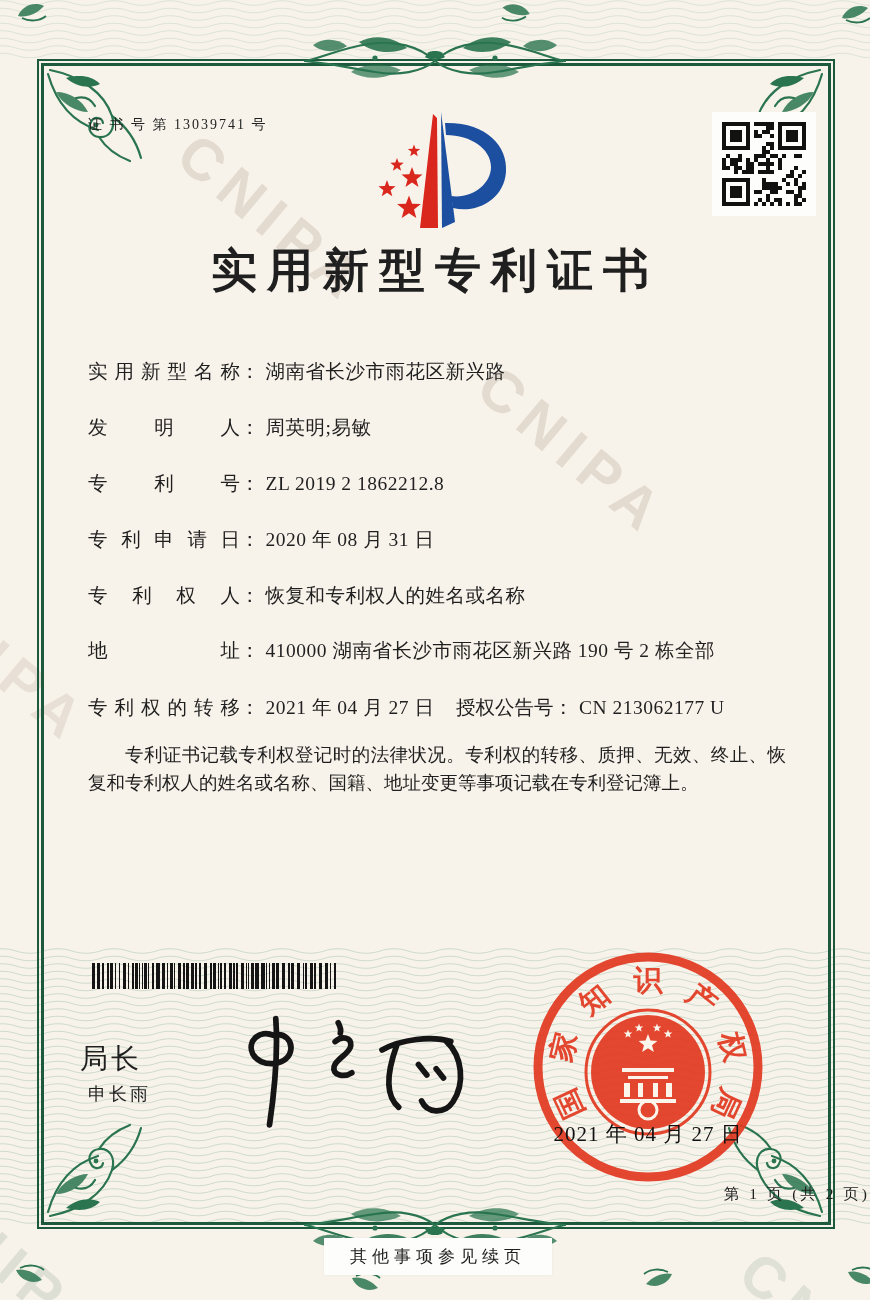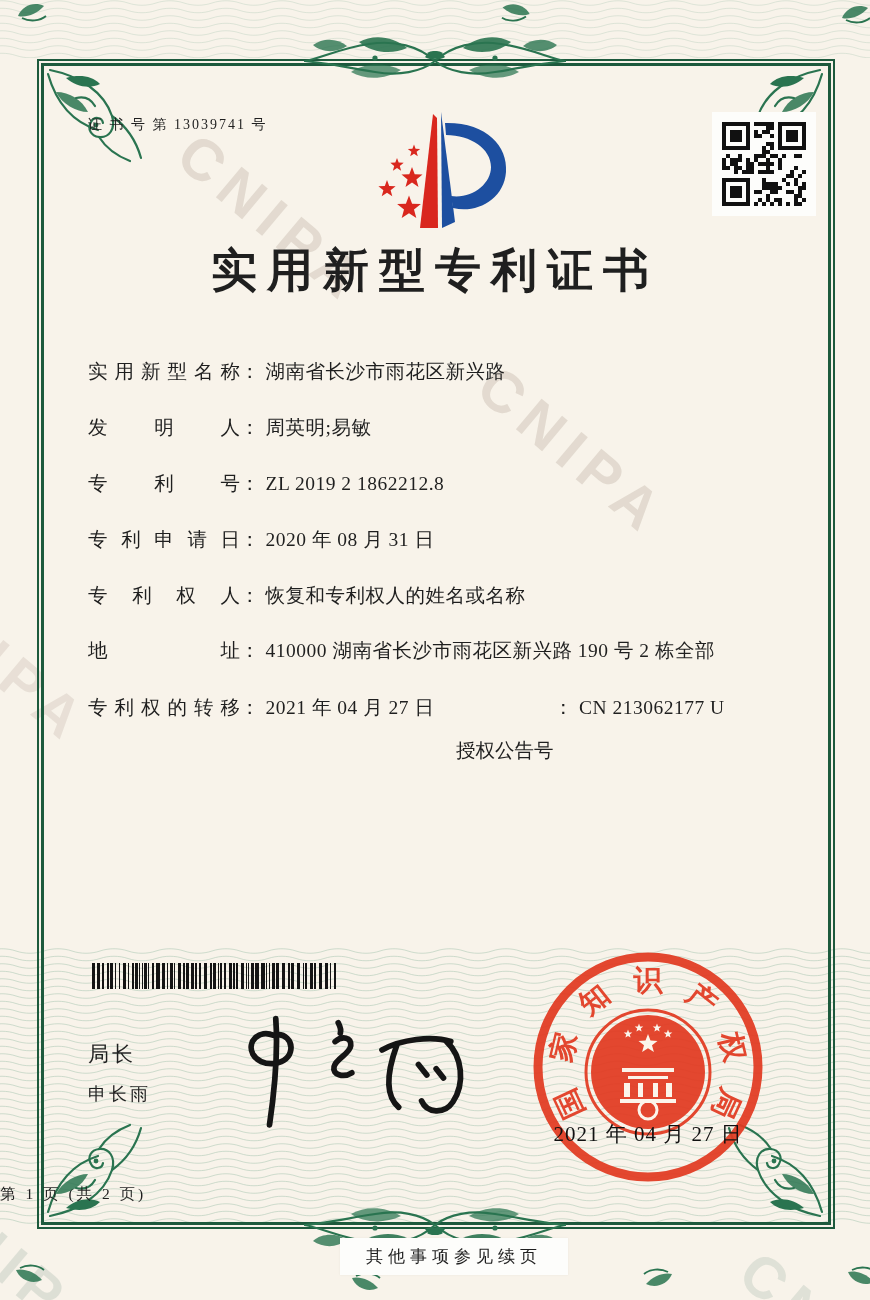--- a/index.html
+++ b/index.html
@@ -27,39 +27,39 @@
   .frame-inner{position:absolute;left:2px;top:2px;right:2px;bottom:2px;
       border:3px solid #1d5a3d;}
   .cert-no{left:88px;top:116px;font-size:14px;letter-spacing:2px;z-index:4;}
   #logo{left:352px;top:110px;width:178px;height:128px;z-index:4;}
   .qr-tile{left:712px;top:112px;width:104px;height:104px;background:#fdfdfb;z-index:4;
       display:flex;align-items:center;justify-content:center;}
   .title{left:0;top:240px;width:870px;text-align:center;font-size:46px;font-weight:bold;
       letter-spacing:10px;z-index:4;}
   .field-row{left:88px;width:700px;font-size:19.5px;z-index:4;white-space:nowrap;}
   .flabel{display:inline-block;width:152px;text-align:justify;text-align-last:justify;vertical-align:top;}
-  .flabel2{display:inline-block;vertical-align:top;margin-top:43px;}
+  .flabel2{display:inline-block;vertical-align:top;}
   .colon{display:inline-block;margin-right:6px;}
   .fvalue{letter-spacing:0.5px;}
   .grant-no{position:absolute;left:368px;top:0;white-space:nowrap;}
   .body-text{left:88px;top:742px;width:698px;font-size:18.5px;line-height:27.5px;
       text-align:justify;z-index:4;}
   .body-text p{margin:0;text-indent:2em;}
   #barcode{left:90px;top:963px;width:252px;height:26px;z-index:4;}
-  .signer-title{left:88px;top:1040px;font-size:21px;letter-spacing:3px;z-index:5;
+  .signer-title{left:80px;top:1040px;font-size:28px;letter-spacing:3px;z-index:5;
       font-family:"Liberation Sans","DejaVu Sans",sans-serif;font-weight:500;}
   .signer-name{left:88px;top:1082px;font-size:18px;letter-spacing:3px;z-index:5;
       font-family:"Liberation Sans","DejaVu Sans",sans-serif;font-weight:500;}
   #signature{left:232px;top:1012px;width:250px;height:130px;z-index:5;}
   #seal{left:528px;top:950px;width:240px;height:240px;z-index:5;opacity:0.93;}
   .seal-date{left:522px;top:1120px;width:252px;text-align:center;font-size:21px;
       letter-spacing:1px;z-index:6;color:#111;}
-  .page-footer{left:0;top:1184px;width:870px;text-align:left;font-size:15.5px;
+  .page-footer{left:0;top:1184px;width:870px;text-align:right;font-size:15.5px;
       letter-spacing:3px;z-index:4;}
-  .cont-box{left:454px;top:1238px;transform:translateX(-50%);background:#fdfdfb;
+  .cont-box{left:438px;top:1238px;transform:translateX(-50%);background:#fdfdfb;
       padding:7px 26px;font-size:17px;letter-spacing:5px;z-index:4;box-shadow:0 0 2px rgba(0,0,0,0.06);}
 </style>
 </head>
 <body>
 
 <svg id="waves-top" class="abs" viewBox="0 0 870 58" preserveAspectRatio="none">
     <path d="M-12 3 c9,-3 19,-3 28,0 c9,3 19,3 28,0 c9,-3 19,-3 28,0 c9,3 19,3 28,0 c9,-3 19,-3 28,0 c9,3 19,3 28,0 c9,-3 19,-3 28,0 c9,3 19,3 28,0 c9,-3 19,-3 28,0 c9,3 19,3 28,0 c9,-3 19,-3 28,0 c9,3 19,3 28,0 c9,-3 19,-3 28,0 c9,3 19,3 28,0 c9,-3 19,-3 28,0 c9,3 19,3 28,0 c9,-3 19,-3 28,0 c9,3 19,3 28,0 c9,-3 19,-3 28,0 c9,3 19,3 28,0 c9,-3 19,-3 28,0 c9,3 19,3 28,0 c9,-3 19,-3 28,0 c9,3 19,3 28,0 c9,-3 19,-3 28,0 c9,3 19,3 28,0 c9,-3 19,-3 28,0 c9,3 19,3 28,0 c9,-3 19,-3 28,0 c9,3 19,3 28,0 c9,-3 19,-3 28,0 c9,3 19,3 28,0" fill="none" stroke="#a9c7b2" stroke-width="1" opacity="0.35"></path>
     <path d="M-12 10.5 c9,-3 19,-3 28,0 c9,3 19,3 28,0 c9,-3 19,-3 28,0 c9,3 19,3 28,0 c9,-3 19,-3 28,0 c9,3 19,3 28,0 c9,-3 19,-3 28,0 c9,3 19,3 28,0 c9,-3 19,-3 28,0 c9,3 19,3 28,0 c9,-3 19,-3 28,0 c9,3 19,3 28,0 c9,-3 19,-3 28,0 c9,3 19,3 28,0 c9,-3 19,-3 28,0 c9,3 19,3 28,0 c9,-3 19,-3 28,0 c9,3 19,3 28,0 c9,-3 19,-3 28,0 c9,3 19,3 28,0 c9,-3 19,-3 28,0 c9,3 19,3 28,0 c9,-3 19,-3 28,0 c9,3 19,3 28,0 c9,-3 19,-3 28,0 c9,3 19,3 28,0 c9,-3 19,-3 28,0 c9,3 19,3 28,0 c9,-3 19,-3 28,0 c9,3 19,3 28,0 c9,-3 19,-3 28,0 c9,3 19,3 28,0" fill="none" stroke="#a9c7b2" stroke-width="1" opacity="0.35"></path>
     <path d="M-12 18 c9,-3 19,-3 28,0 c9,3 19,3 28,0 c9,-3 19,-3 28,0 c9,3 19,3 28,0 c9,-3 19,-3 28,0 c9,3 19,3 28,0 c9,-3 19,-3 28,0 c9,3 19,3 28,0 c9,-3 19,-3 28,0 c9,3 19,3 28,0 c9,-3 19,-3 28,0 c9,3 19,3 28,0 c9,-3 19,-3 28,0 c9,3 19,3 28,0 c9,-3 19,-3 28,0 c9,3 19,3 28,0 c9,-3 19,-3 28,0 c9,3 19,3 28,0 c9,-3 19,-3 28,0 c9,3 19,3 28,0 c9,-3 19,-3 28,0 c9,3 19,3 28,0 c9,-3 19,-3 28,0 c9,3 19,3 28,0 c9,-3 19,-3 28,0 c9,3 19,3 28,0 c9,-3 19,-3 28,0 c9,3 19,3 28,0 c9,-3 19,-3 28,0 c9,3 19,3 28,0 c9,-3 19,-3 28,0 c9,3 19,3 28,0" fill="none" stroke="#a9c7b2" stroke-width="1" opacity="0.35"></path>
     <path d="M-12 25.5 c9,-3 19,-3 28,0 c9,3 19,3 28,0 c9,-3 19,-3 28,0 c9,3 19,3 28,0 c9,-3 19,-3 28,0 c9,3 19,3 28,0 c9,-3 19,-3 28,0 c9,3 19,3 28,0 c9,-3 19,-3 28,0 c9,3 19,3 28,0 c9,-3 19,-3 28,0 c9,3 19,3 28,0 c9,-3 19,-3 28,0 c9,3 19,3 28,0 c9,-3 19,-3 28,0 c9,3 19,3 28,0 c9,-3 19,-3 28,0 c9,3 19,3 28,0 c9,-3 19,-3 28,0 c9,3 19,3 28,0 c9,-3 19,-3 28,0 c9,3 19,3 28,0 c9,-3 19,-3 28,0 c9,3 19,3 28,0 c9,-3 19,-3 28,0 c9,3 19,3 28,0 c9,-3 19,-3 28,0 c9,3 19,3 28,0 c9,-3 19,-3 28,0 c9,3 19,3 28,0 c9,-3 19,-3 28,0 c9,3 19,3 28,0" fill="none" stroke="#a9c7b2" stroke-width="1" opacity="0.35"></path>
@@ -323,20 +323,21 @@
   <span class="flabel">地址</span><span class="colon">：</span><span class="fvalue">410000 湖南省长沙市雨花区新兴路 190 号 2 栋全部</span>
 </div>
 <div class="abs field-row" style="top:694px">
   <span class="flabel">专利权的转移</span><span class="colon">：</span><span class="fvalue">2021 年 04 月 27 日</span>
   <span class="grant-no">
     <span class="flabel2">授权公告号</span><span class="colon">：</span><span class="fvalue">CN 213062177 U</span>
   </span>
 </div>
 
 <div class="abs body-text">
+  <p>专利证书记载专利权登记时的法律状况。专利权的转移、质押、无效、终止、恢复和专利权人的姓名或名称、国籍、地址变更等事项记载在专利登记簿上。</p>
 </div>
 
 <svg id="barcode" class="abs" viewBox="0 0 252 26" preserveAspectRatio="none" fill="#141414">
     <rect x="2" y="0" width="3" height="26"></rect>
     <rect x="7" y="0" width="3" height="26"></rect>
     <rect x="12" y="0" width="2" height="26"></rect>
     <rect x="17" y="0" width="2" height="26"></rect>
     <rect x="20" y="0" width="3" height="26"></rect>
     <rect x="25" y="0" width="1" height="26"></rect>
     <rect x="29" y="0" width="1" height="26"></rect>

